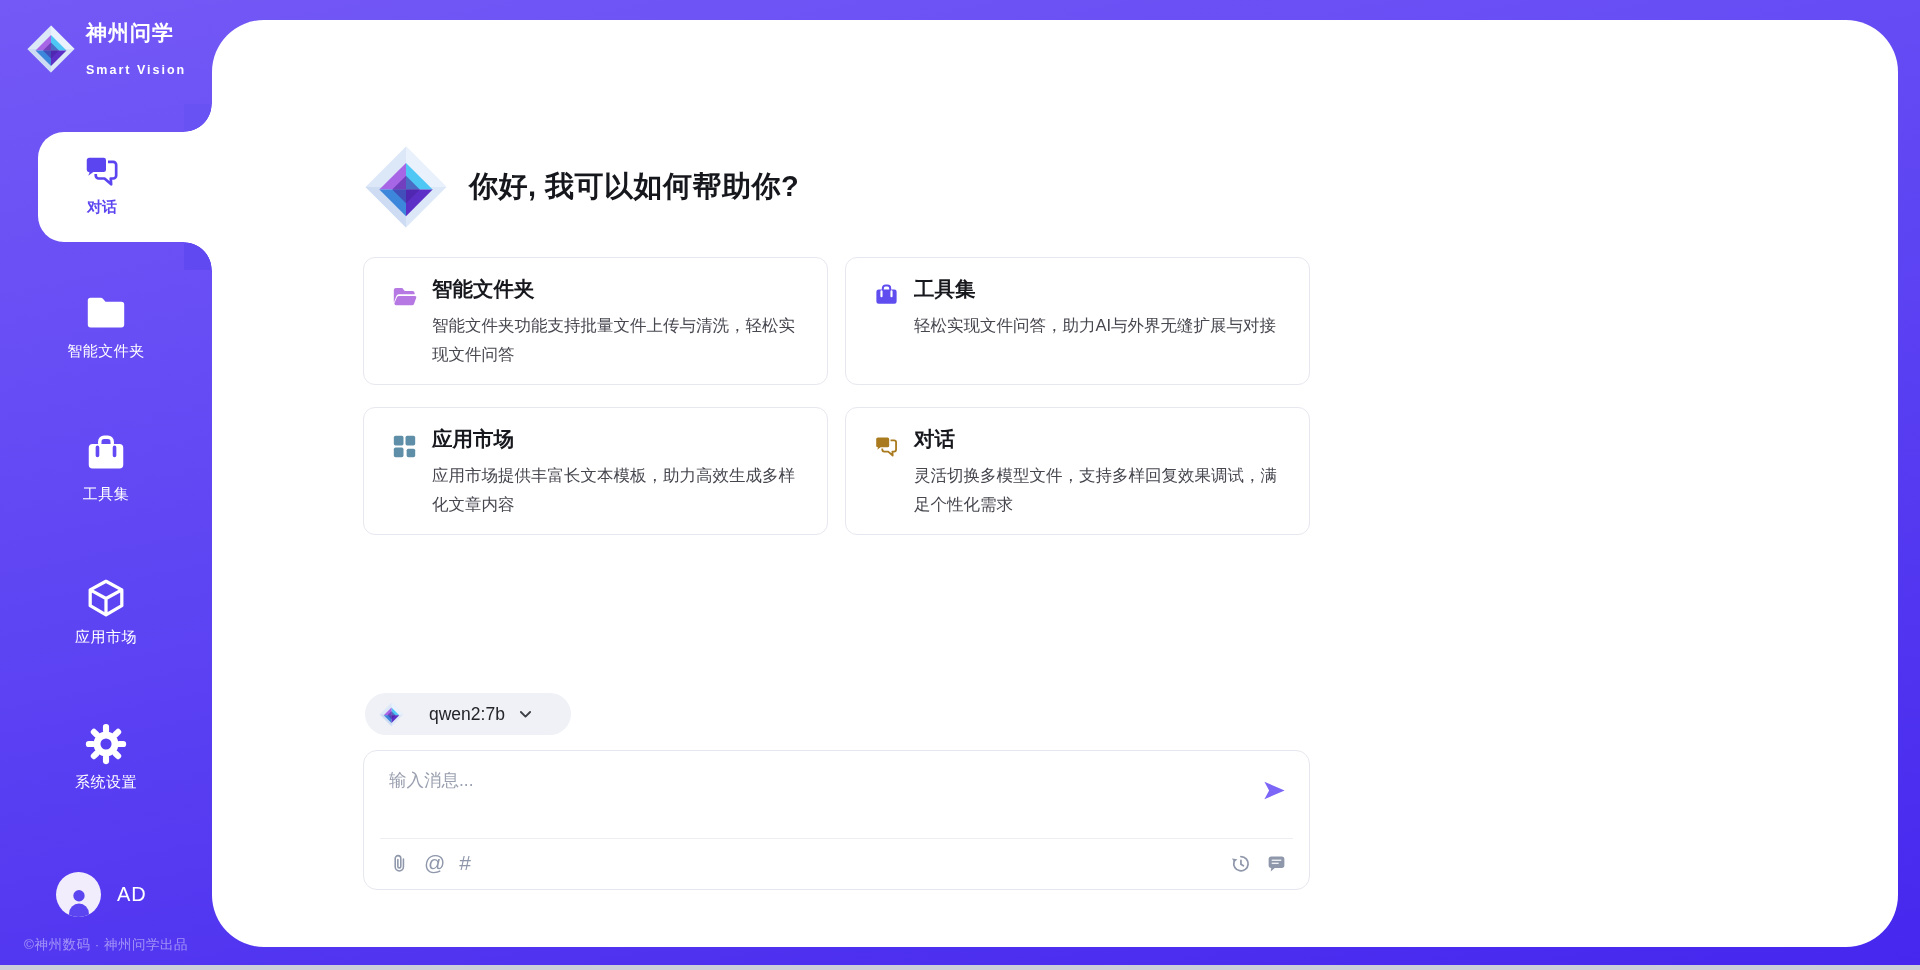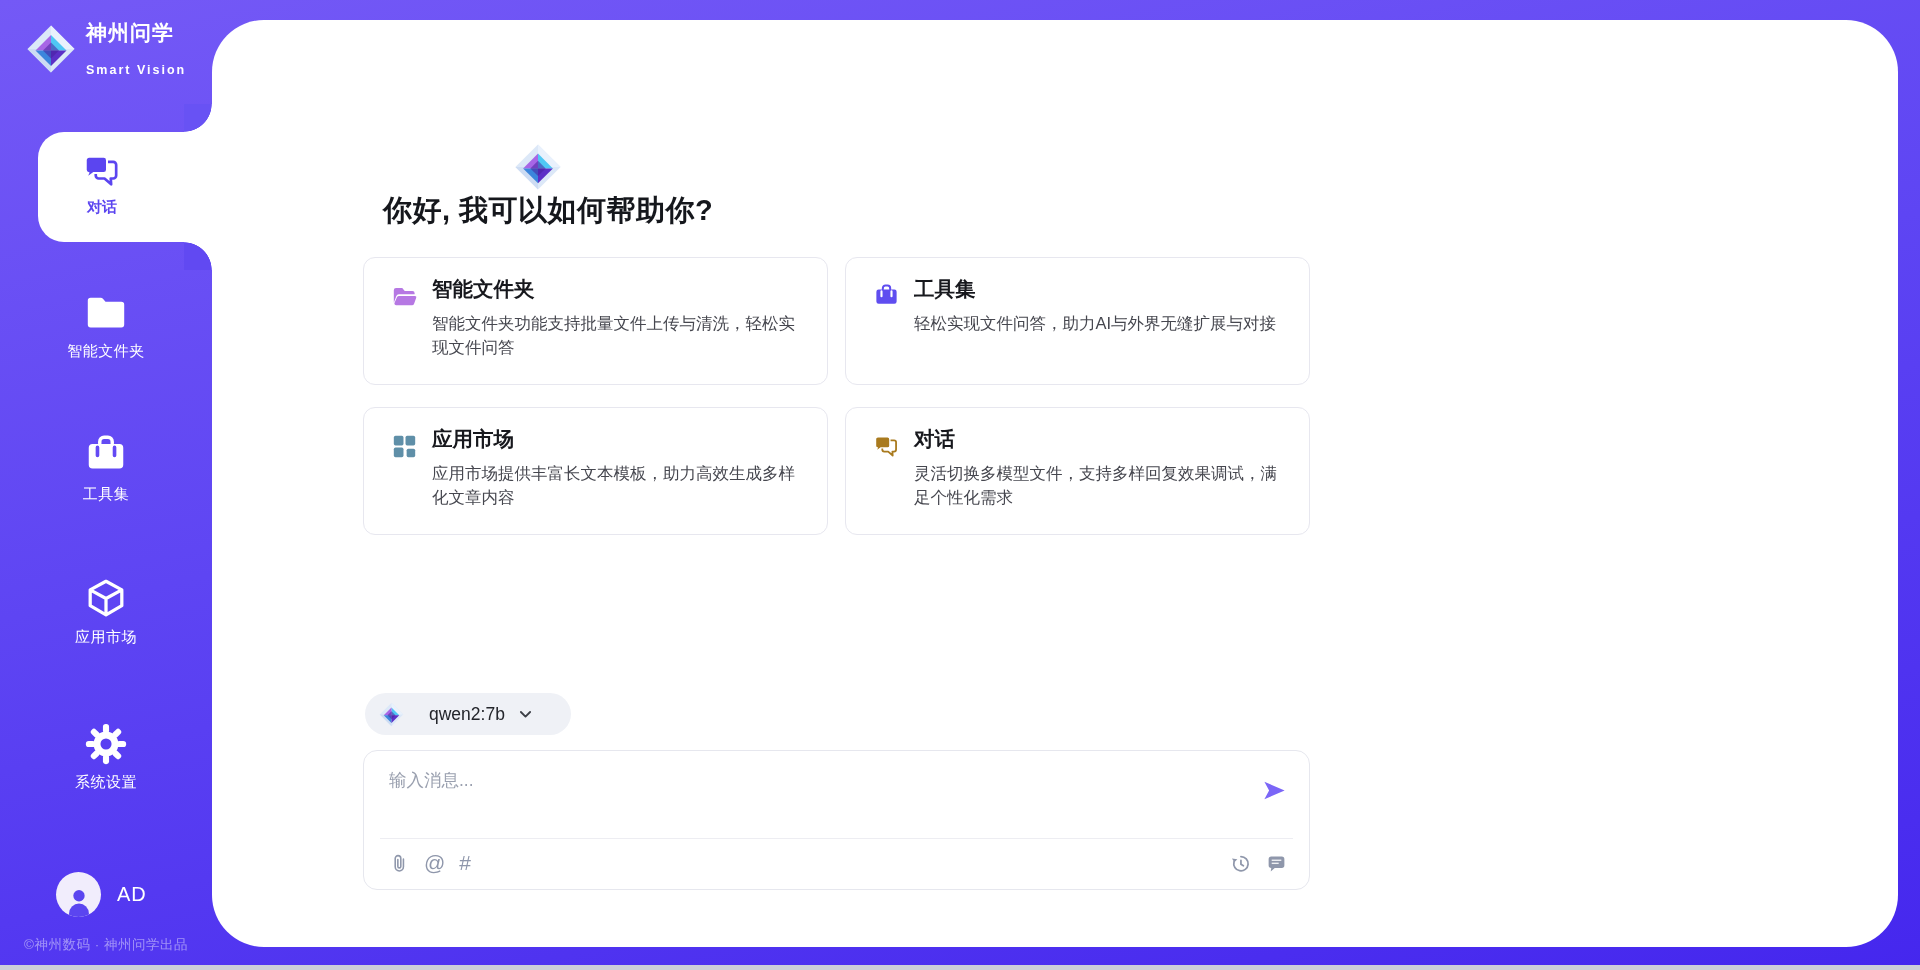--- a/index.html
+++ b/index.html
@@ -46,32 +46,32 @@
   .avatar { width:45px; height:45px; border-radius:50%; background:#f1edfc; overflow:hidden;
     display:flex; align-items:flex-end; justify-content:center; }
   .avatar svg { width:34px; height:34px; color:#5b45f0; }
   .user-name { margin-left:16px; font-size:20px; color:#fff; letter-spacing:1px; }
 
   .copyright { position:absolute; left:0; top:926px; width:212px; text-align:center;
     font-size:13.5px; color:rgba(255,255,255,0.45); letter-spacing:0.5px;margin-top:10px; }
 
   
   .greeting { position:absolute; left:363px; top:143px; height:88px;
-    display:flex; align-items:center;flex-direction:column; }
+    display:flex; align-items:center; }
   .greeting-logo { width:86px; height:86px; }
   .greeting-title { margin-left:20px; font-size:29px; font-weight:700; color:#15171c; letter-spacing:0.5px; }
 
   .cards { position:absolute; left:363px; top:257px; display:grid;
     grid-template-columns:465px 465px; grid-auto-rows:128px; column-gap:17px; row-gap:22px; }
   .card { position:relative; background:#fff; border:1px solid #e7e7ef; border-radius:12px; cursor:pointer; }
   .card-icon { position:absolute; left:27px; top:25px; width:27px; height:27px; }
   .card-icon svg { width:27px; height:27px; }
   .card-title { position:absolute; left:68px; top:17px; font-size:20.5px; font-weight:700; color:#17181d; }
   .card-desc { position:absolute; left:68px; top:53px; right:25px;
-    font-size:16.5px; line-height:24px; color:#46474f; }
+    font-size:16.5px; line-height:29px; color:#46474f; }
 
   .model-pill { position:absolute; left:365px; top:693px; height:42px; min-width:206px;
     background:#eff1f6; border-radius:21px; display:flex; align-items:center;
     padding:0 18px 0 14px; cursor:pointer; }
   .model-pill .pill-diamond { width:25px; height:25px; }
   .model-name { margin-left:25px; font-size:17.5px; color:#23252b; }
   .model-chevron { margin-left:12px; width:17px; height:17px; color:#3c3f46; }
 
   .composer { position:absolute; left:363px; top:750px; width:947px; height:140px;
     background:#fff; border:1px solid #e6e7ee; border-radius:14px; }

